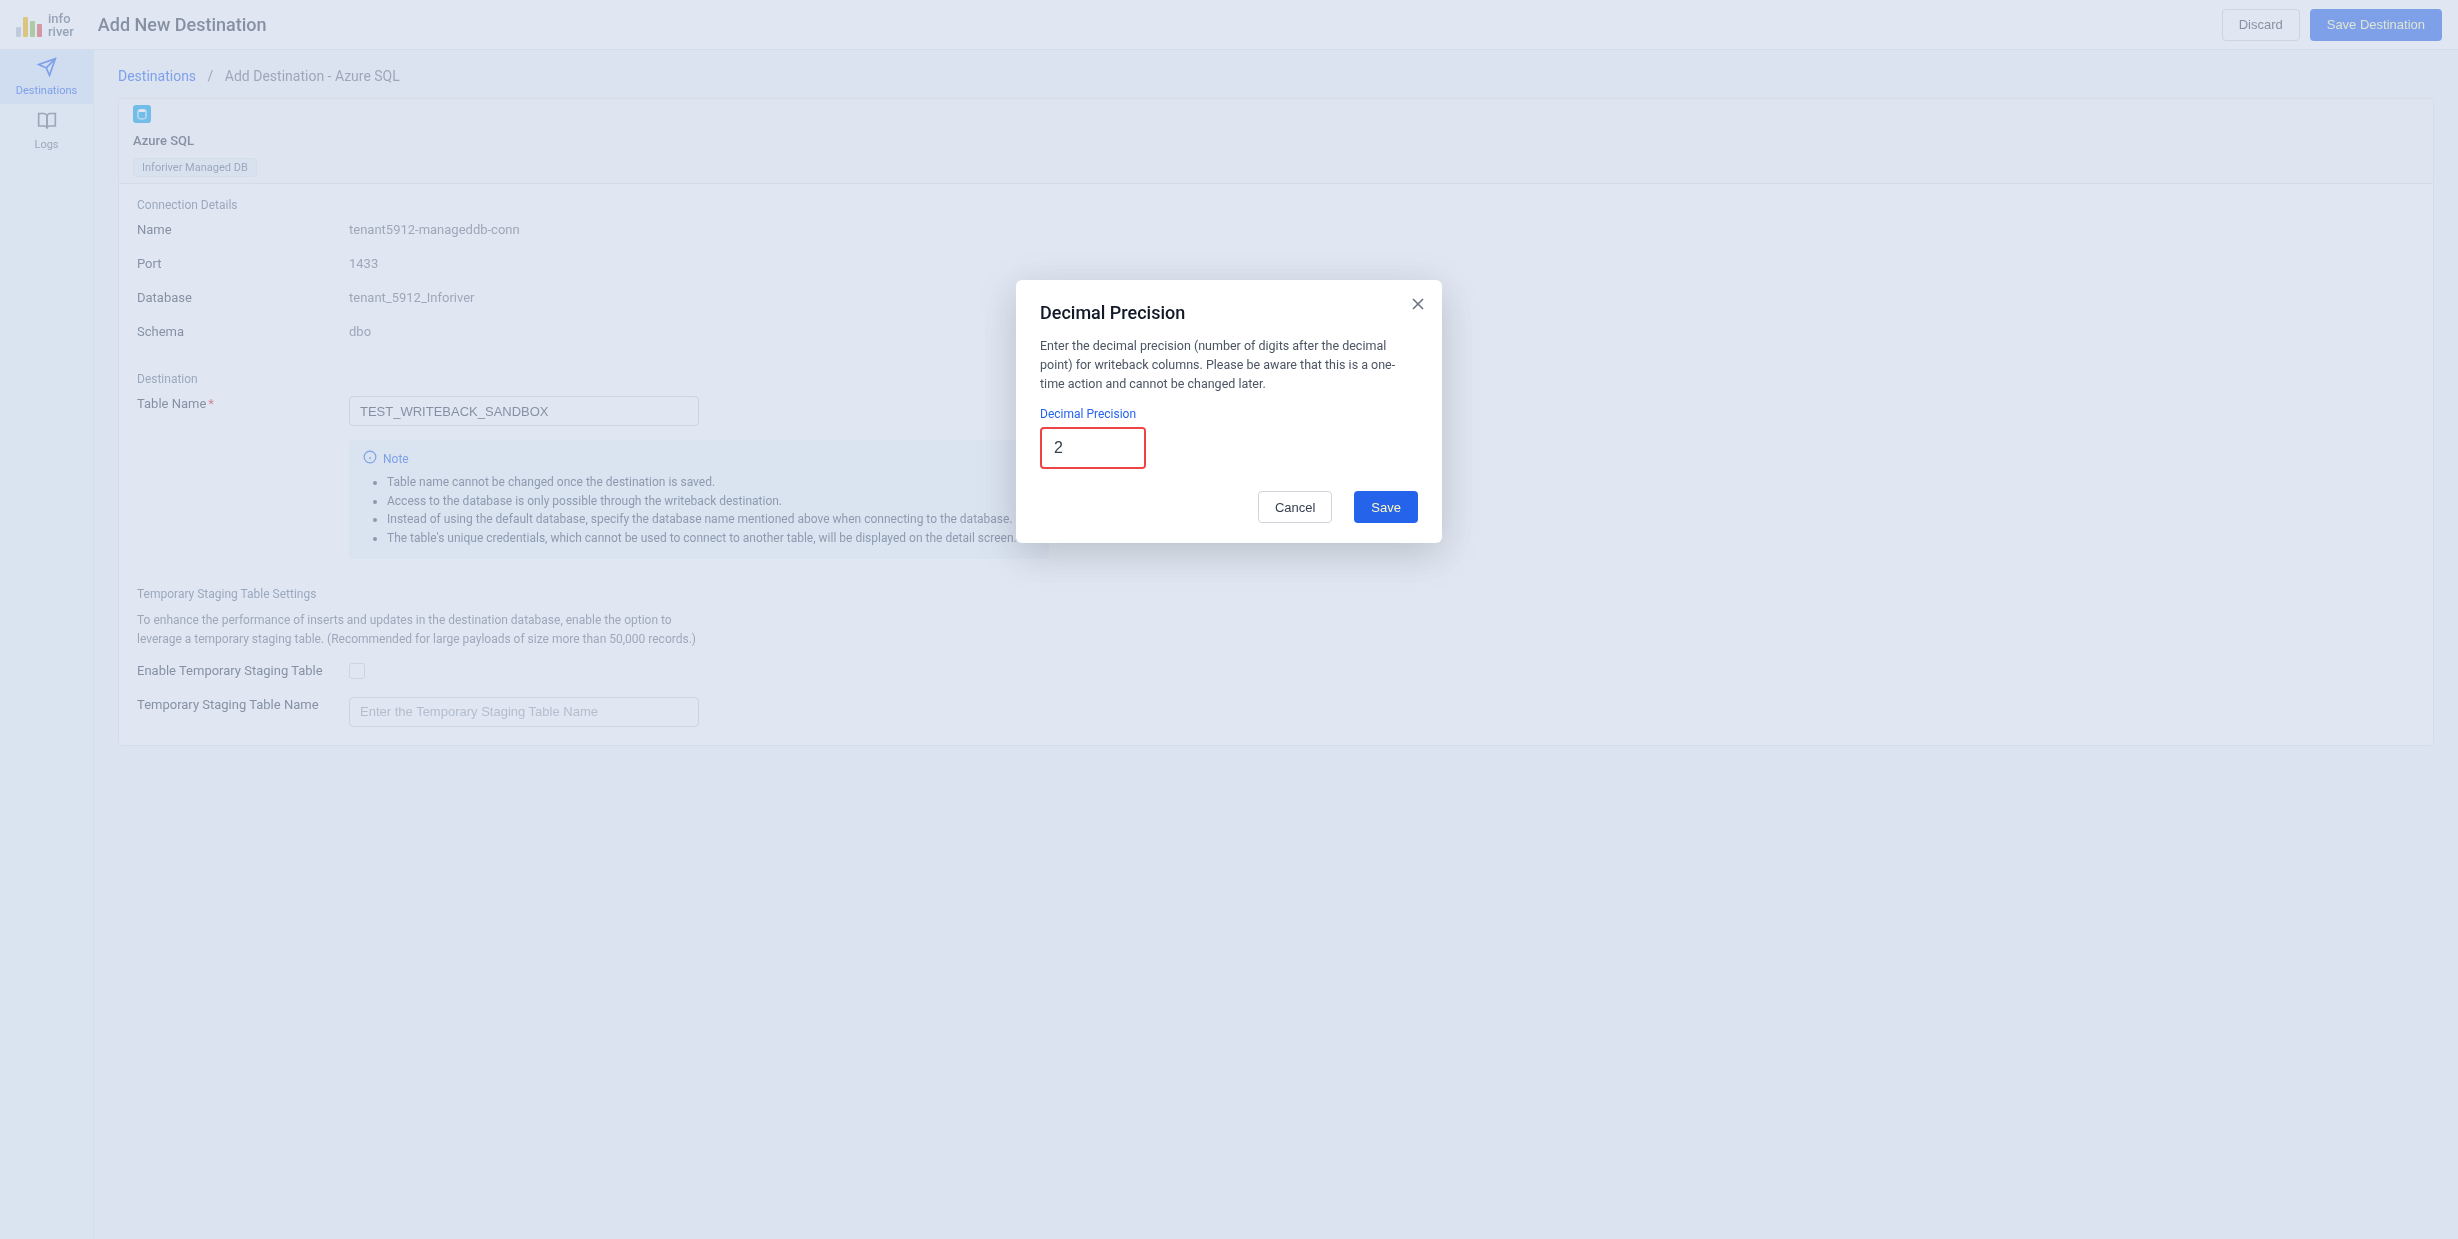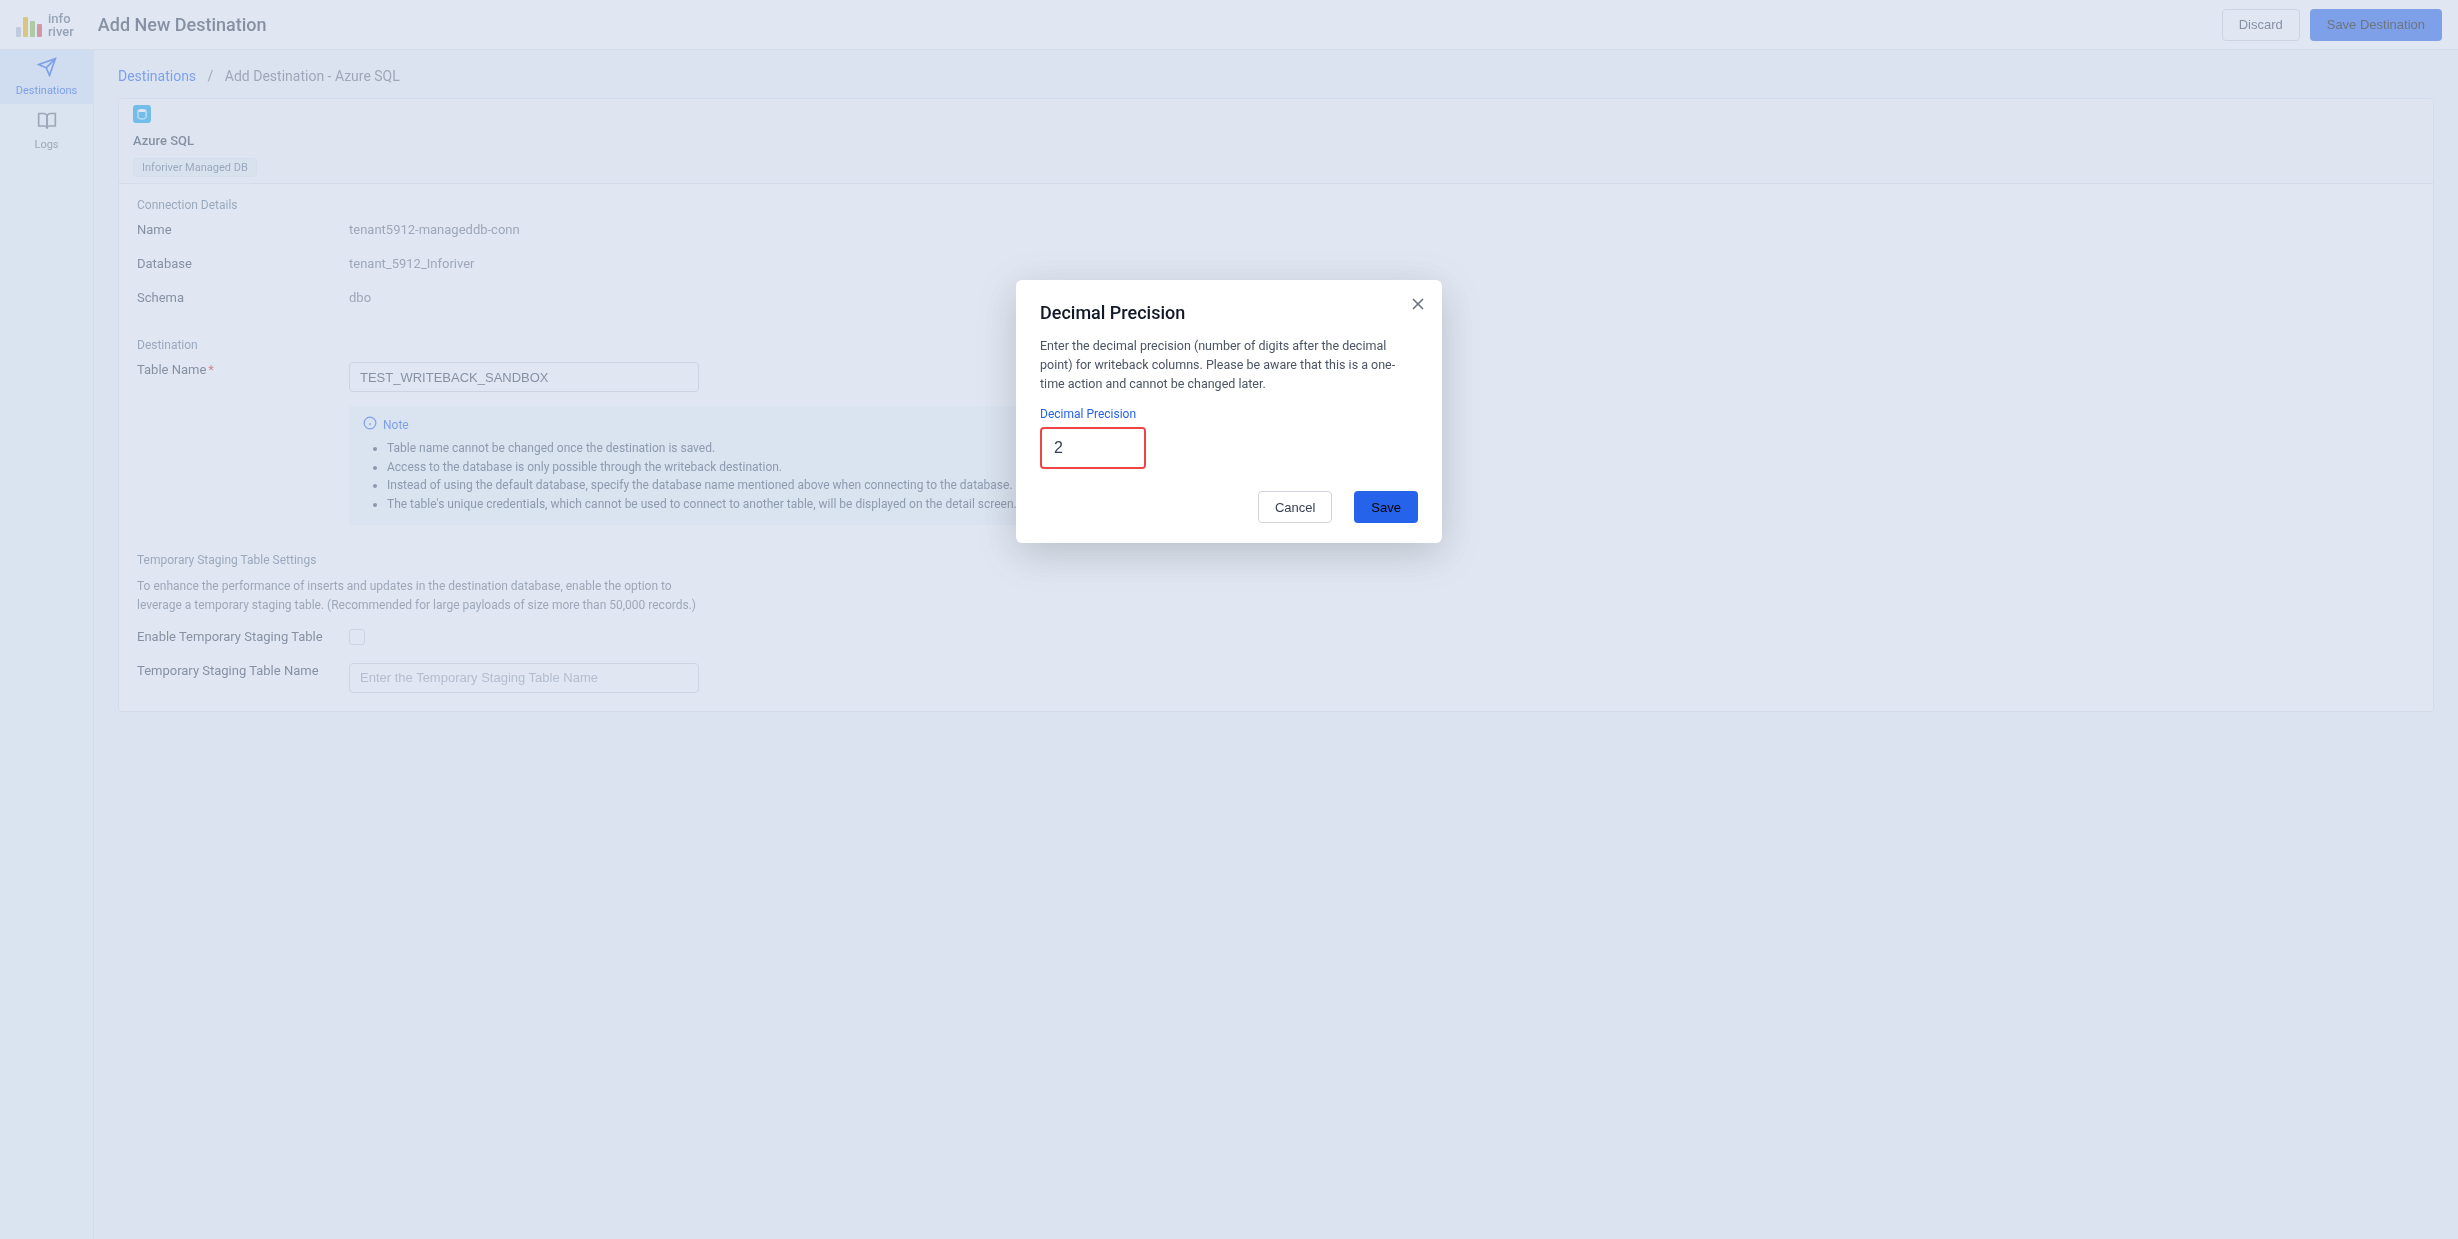--- a/index.html
+++ b/index.html
@@ -25,21 +25,21 @@
   .logo-bars span{display:block;width:5px;border-radius:1px;}
   .lb1{height:10px;background:#b9c4d0;}
   .lb2{height:20px;background:#f2b705;}
   .lb3{height:16px;background:#8cc152;}
   .lb4{height:13px;background:#e04f4f;}
   .logo-text{font-size:13px;line-height:1;color:#5e6b7a;font-weight:500;}
   .page-title{font-size:18px;font-weight:500;color:#374151;flex:1;}
   .top-actions{display:flex;gap:10px;}
   .btn{border-radius:4px;padding:0 16px;height:32px;font-size:13px;cursor:pointer;border:1px solid transparent;display:inline-flex;align-items:center;justify-content:center;}
   .btn-secondary{background:#fff;border-color:var(--border);color:#374151;}
-  .btn-primary{background:var(--primary);color:#000000;}
+  .btn-primary{background:var(--primary);color:#fef9c3;}
   
   .shell{display:flex;height:calc(100% - 50px);}
   .sidebar{width:94px;background:var(--sidebar);border-right:1px solid #e5e7eb;display:flex;flex-direction:column;align-items:stretch;}
   .side-item{display:flex;flex-direction:column;align-items:center;justify-content:center;gap:4px;height:54px;font-size:11px;color:var(--muted);cursor:pointer;}
   .side-item.active{background:#dbe7fb;color:var(--primary);}
   .side-item svg{width:20px;height:20px;}
   .main{flex:1;overflow:auto;}
   .breadcrumb{padding:18px 24px 14px;font-size:14px;}
   .breadcrumb a{color:var(--blue-link);text-decoration:none;}
   .breadcrumb .sep{color:var(--muted);margin:0 8px;}
@@ -143,20 +143,24 @@
 
       <div class="scroll-region">
 
         <div class="section">
           <div class="section-title">Connection Details</div>
           <div class="kv">
               <div class="k">Name</div>
               <div class="v">tenant5912-manageddb-conn</div>
             </div>
           <div class="kv">
+              <div class="k">Port</div>
+              <div class="v">1433</div>
+            </div>
+          <div class="kv">
               <div class="k">Database</div>
               <div class="v">tenant_5912_Inforiver</div>
             </div>
           <div class="kv">
               <div class="k">Schema</div>
               <div class="v">dbo</div>
             </div>
         </div>
 
         <div class="section" style="padding-top:0;">

